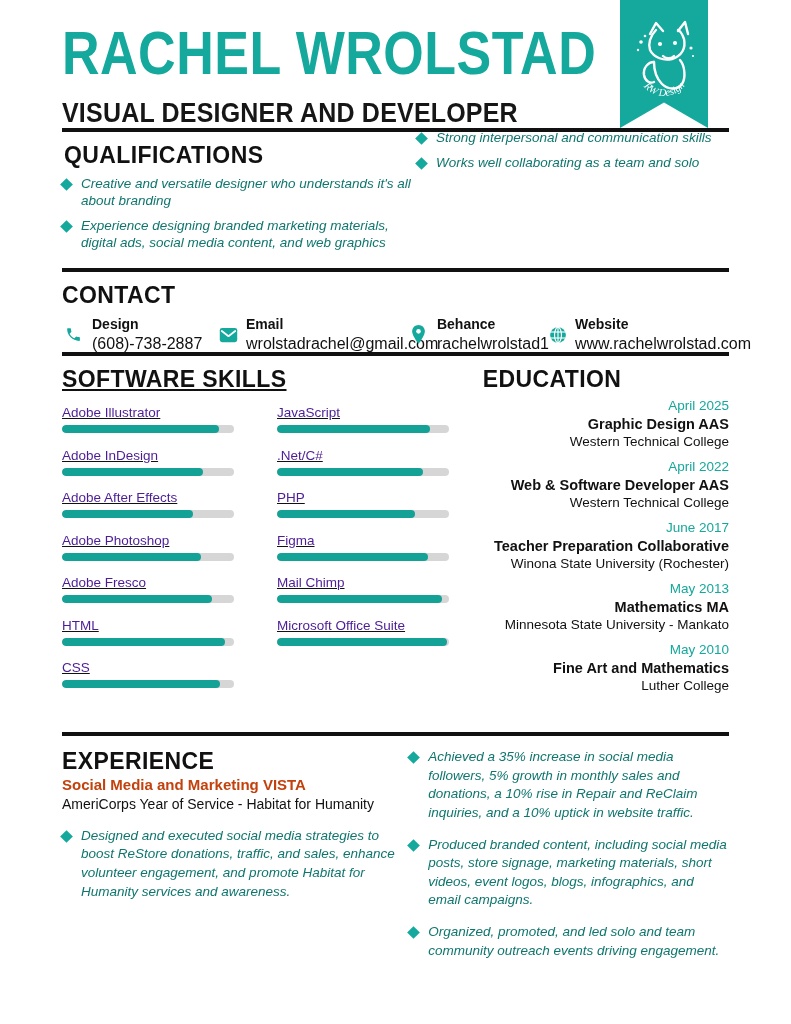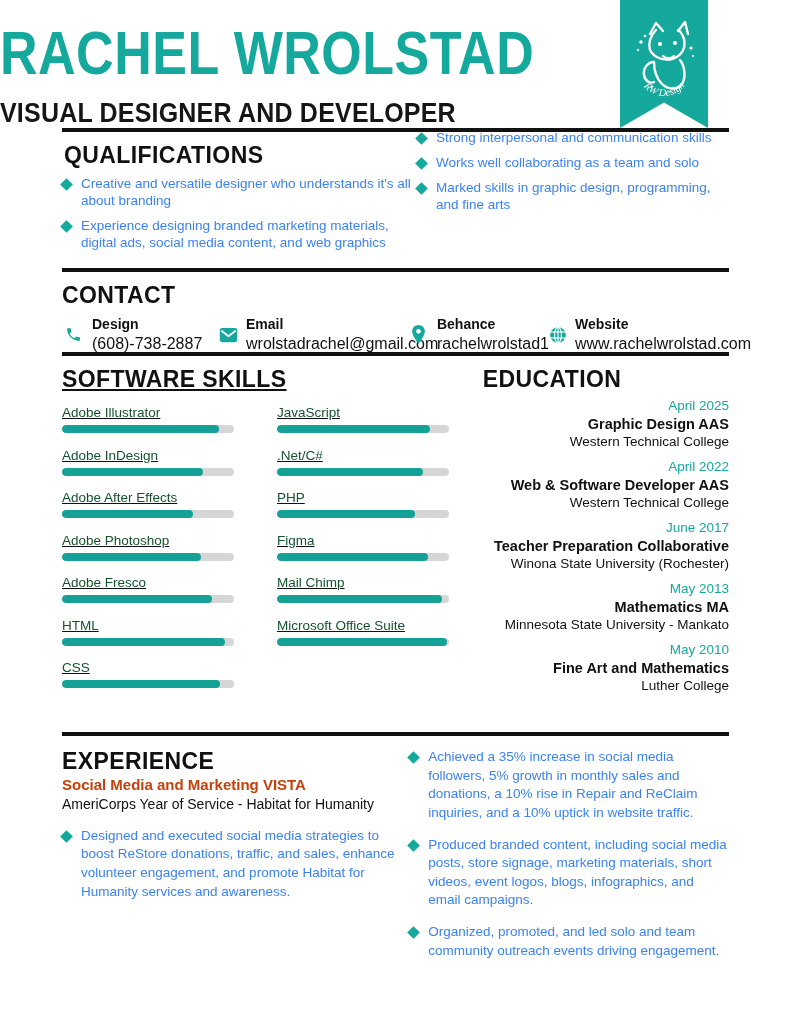--- a/index.html
+++ b/index.html
@@ -15,20 +15,21 @@
     position: relative;
     width: 791px;
     height: 1024px;
     background: #ffffff;
   }
 
   
   .header {
     position: relative;
     height: 128px;
+    padding-left: 62px;
     padding-top: 22px;
   }
   .name {
     font-size: 52px;
     font-weight: 700;
     letter-spacing: 0.5px;
     color: #15a89c;
     line-height: 1.0;
     transform: scaleY(1.18);
     transform-origin: left top;
@@ -94,21 +95,22 @@
     width: 9px; height: 9px;
     background: #15a89c;
     transform: rotate(45deg);
     flex: 0 0 auto;
     margin-top: 5px;
     margin-right: 10px;
   }
   .bullet-txt {
     font-size: 13.5px;
     line-height: 1.27;
-    color: #3b82f6;
+    color: #0f766e;
+    font-style: italic;
   }
 
   
   .contact {
     padding: 10px 62px 6px 62px;
     height: 80px;
   }
   .contact-items {
     display: flex;
     margin-top: 7px;
@@ -139,21 +141,21 @@
     display: flex;
     margin-top: 12px;
   }
   .skill-col { width: 193px; }
   .skill-col + .skill-col { margin-left: 22px; }
   .skill {
     margin-bottom: 14.5px;
   }
   .skill-name {
     font-size: 13.5px;
-    color: #14532d;
+    color: #4c1d95;
     margin-bottom: 5px;
   }
   .track {
     position: relative;
     width: 172px;
     height: 8px;
     background: #d6d6d6;
     border-radius: 4px;
     overflow: hidden;
   }
@@ -264,24 +266,20 @@
       </div>
       <div class="qual-col-r">
         <div class="bullet-row">
           <span class="dia"></span>
           <span class="bullet-txt">Strong interpersonal and communication skills</span>
         </div>
         <div class="bullet-row">
           <span class="dia"></span>
           <span class="bullet-txt">Works well collaborating as a team and solo</span>
         </div>
-        <div class="bullet-row">
-          <span class="dia"></span>
-          <span class="bullet-txt">Marked skills in graphic design, programming, and fine arts</span>
-        </div>
       </div>
     </div>
   </div>
 
   <div class="rule"></div>
 
   <div class="contact">
     <div class="sec-title">CONTACT</div>
     <div class="contact-items">
 

